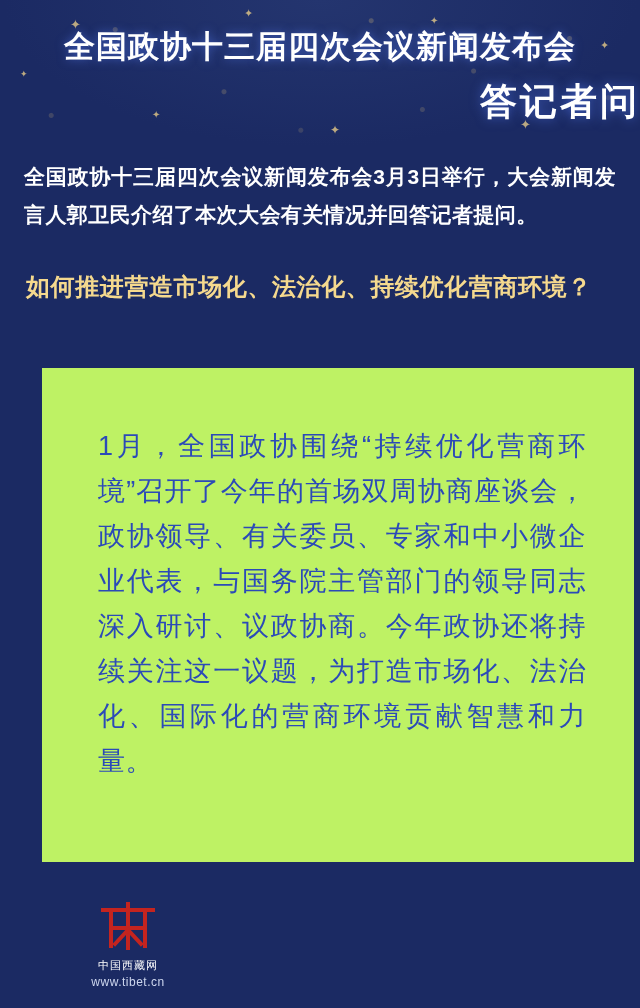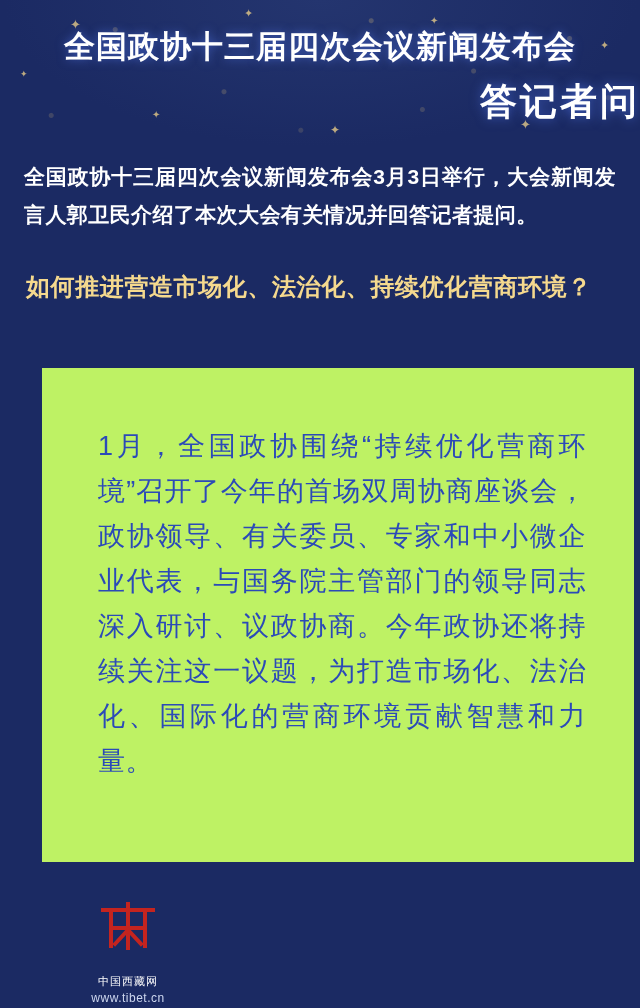--- a/index.html
+++ b/index.html
@@ -123,21 +123,21 @@
     text-align: center;
   }
   .logo-mark {
     width: 58px;
     height: 52px;
     margin: 0 auto;
     position: relative;
   }
   .logo-mark svg { display: block; }
   .logo-line1 {
-    margin-top: 22px;
+    margin-top: 6px;
     font-size: 11px;
     color: #ffffff;
     letter-spacing: 1px;
   }
   .logo-line2 {
     margin-top: 2px;
     font-size: 12px;
     color: #cdd6ee;
     letter-spacing: 0.5px;
   }

